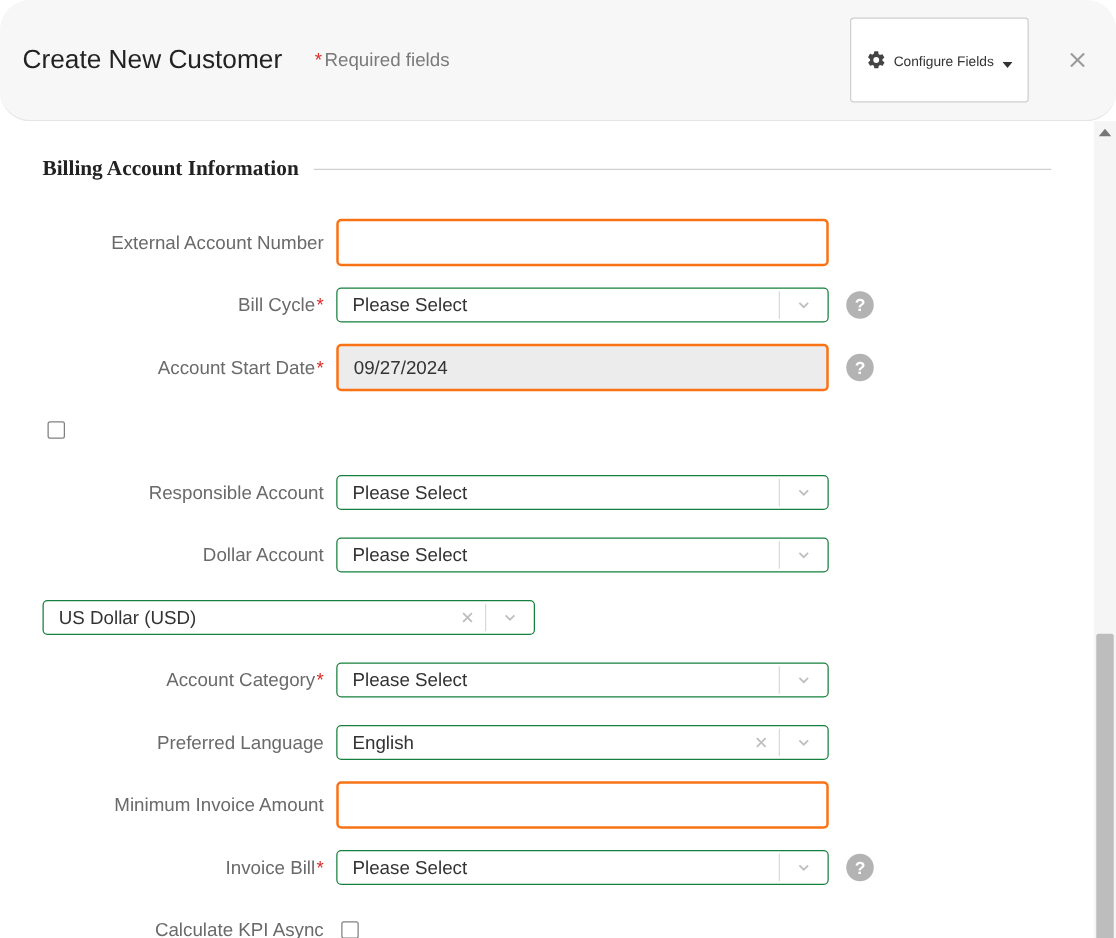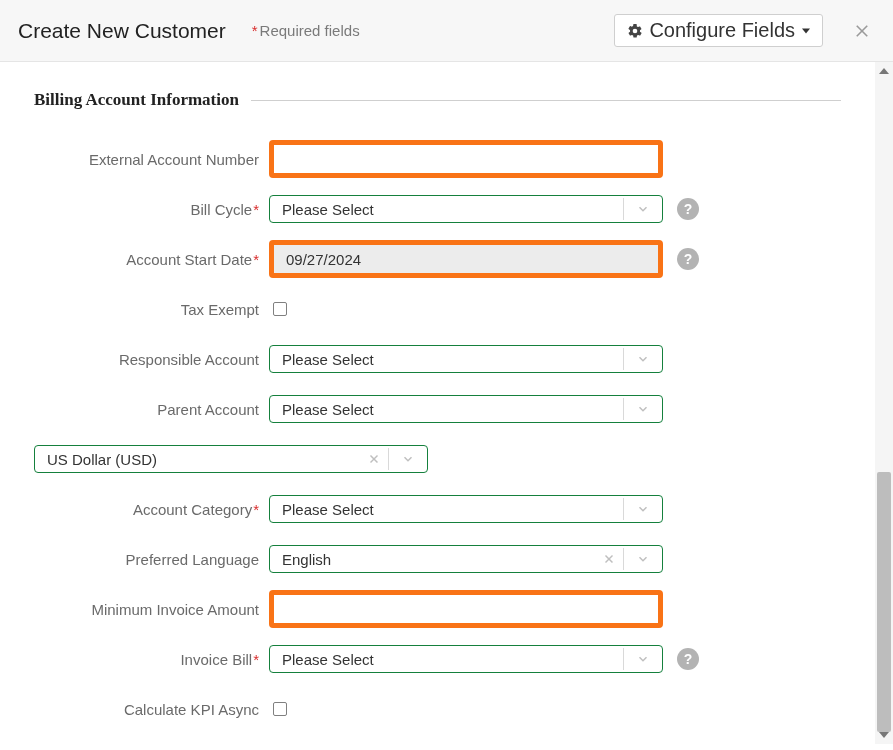--- a/index.html
+++ b/index.html
@@ -11,45 +11,46 @@
     background: #fff;
     width: 893px;
   }
   .modal-header {
     background: #f7f7f7;
     border-bottom: 1px solid #e5e5e5;
     padding: 14px 18px 14px 18px;
     display: flex;
     align-items: center;
     position: relative;
+    border-radius: 24px;
   }
   .modal-title {
     font-size: 21px;
     color: #222;
     font-weight: 500;
     margin: 0 26px 0 0;
   }
   .required-hint {
     color: #7a7a7a;
     font-size: 15px;
   }
   .required-hint .asterisk {
     color: #d82c2c;
     margin-right: 2px;
   }
   .header-spacer { flex: 1; }
   .btn-configure {
     background: #fff;
     border: 1px solid #cfcfcf;
     border-radius: 3px;
-    padding: 4px 12px;
-    font-size: 20px;
+    padding: 25px 12px;
+    font-size: 11px;
     color: #333;
     display: inline-flex;
-    align-items: center;
+    align-items: flex-end;
     cursor: pointer;
     margin-right: 26px;
   }
   .btn-configure .gear { margin-right: 6px; color: #444; display: inline-flex; }
   .btn-configure .caret { margin-left: 7px; display: inline-flex; }
   .close-x {
     color: #9a9a9a;
     cursor: pointer;
     display: inline-flex;
     padding: 4px;
@@ -127,21 +128,21 @@
     margin-left: 1px;
   }
   .control-col {
     display: flex;
     align-items: center;
   }
 
   .input-text {
     width: 394px;
     height: 38px;
-    border: 5px solid #f97316;
+    border: 2px solid #f97316;
     border-radius: 4px;
     padding: 0 12px;
     font-size: 15px;
     color: #333;
     outline: none;
     background: #fff;
   }
   .input-text.readonly {
     background: #ececec;
   }
@@ -273,23 +274,20 @@
       <div class="label-col">
         <span>Account Start Date</span><span class="asterisk">*</span>
       </div>
       <div class="control-col">
         <input class="input-text readonly" readonly="" value="09/27/2024" style="">
         <span class="help-icon">?</span>
       </div>
     </div>
 
     <div class="form-row">
-      <div class="label-col">
-        <span>Tax Exempt</span>
-      </div>
       <div class="control-col">
         <span class="checkbox"></span>
       </div>
     </div>
 
     <div class="form-row">
       <div class="label-col">
         <span>Responsible Account</span>
       </div>
       <div class="control-col">
@@ -300,21 +298,21 @@
             <svg width="14" height="14" viewBox="0 0 24 24" fill="none" stroke="currentColor" stroke-width="2.5">
                 <polyline points="6 9 12 15 18 9"></polyline>
               </svg>
           </span>
         </div>
       </div>
     </div>
 
     <div class="form-row">
       <div class="label-col">
-        <span>Parent Account</span>
+        <span>Dollar Account</span>
       </div>
       <div class="control-col">
         <div class="select-box">
           <span class="select-value placeholder">Please Select</span>
           <span class="select-sep"></span>
           <span class="select-caret">
             <svg width="14" height="14" viewBox="0 0 24 24" fill="none" stroke="currentColor" stroke-width="2.5">
                 <polyline points="6 9 12 15 18 9"></polyline>
               </svg>
           </span>

